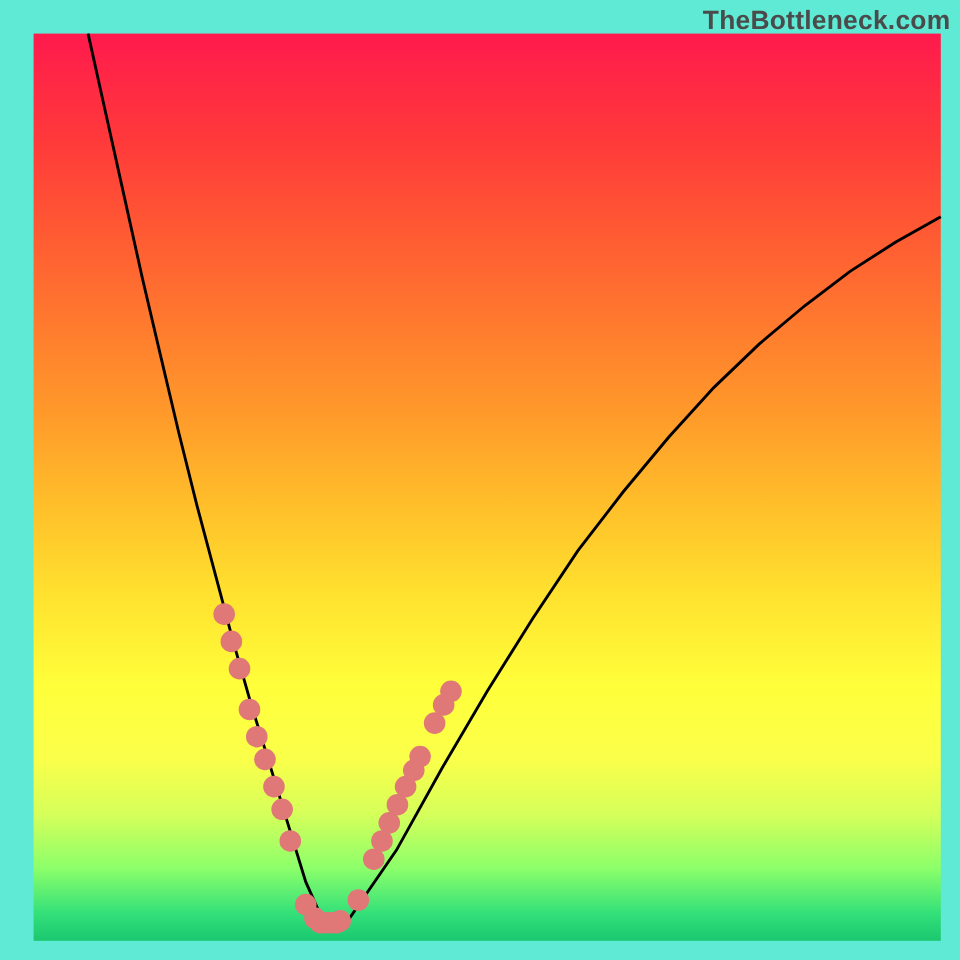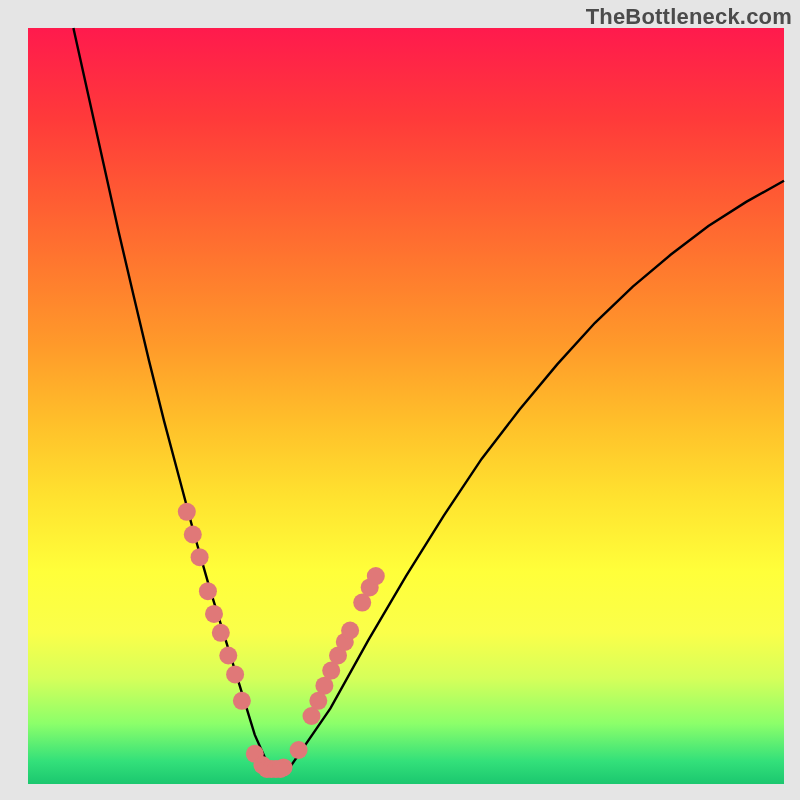--- a/index.html
+++ b/index.html
@@ -9,21 +9,21 @@
     height: 800px;
     background: #000;
     overflow: hidden;
   }
   .frame {
     position: absolute;
     left: 0;
     top: 0;
     width: 800px;
     height: 800px;
-    background: #e5e5e5;
+    background: #5eead4;
   }
   .plot {
     position: absolute;
     left: 28px;
     top: 28px;
     width: 756px;
     height: 756px;
     background: linear-gradient(to bottom,
       #ff1a4d 0%,
       #ff3a3a 12%,

